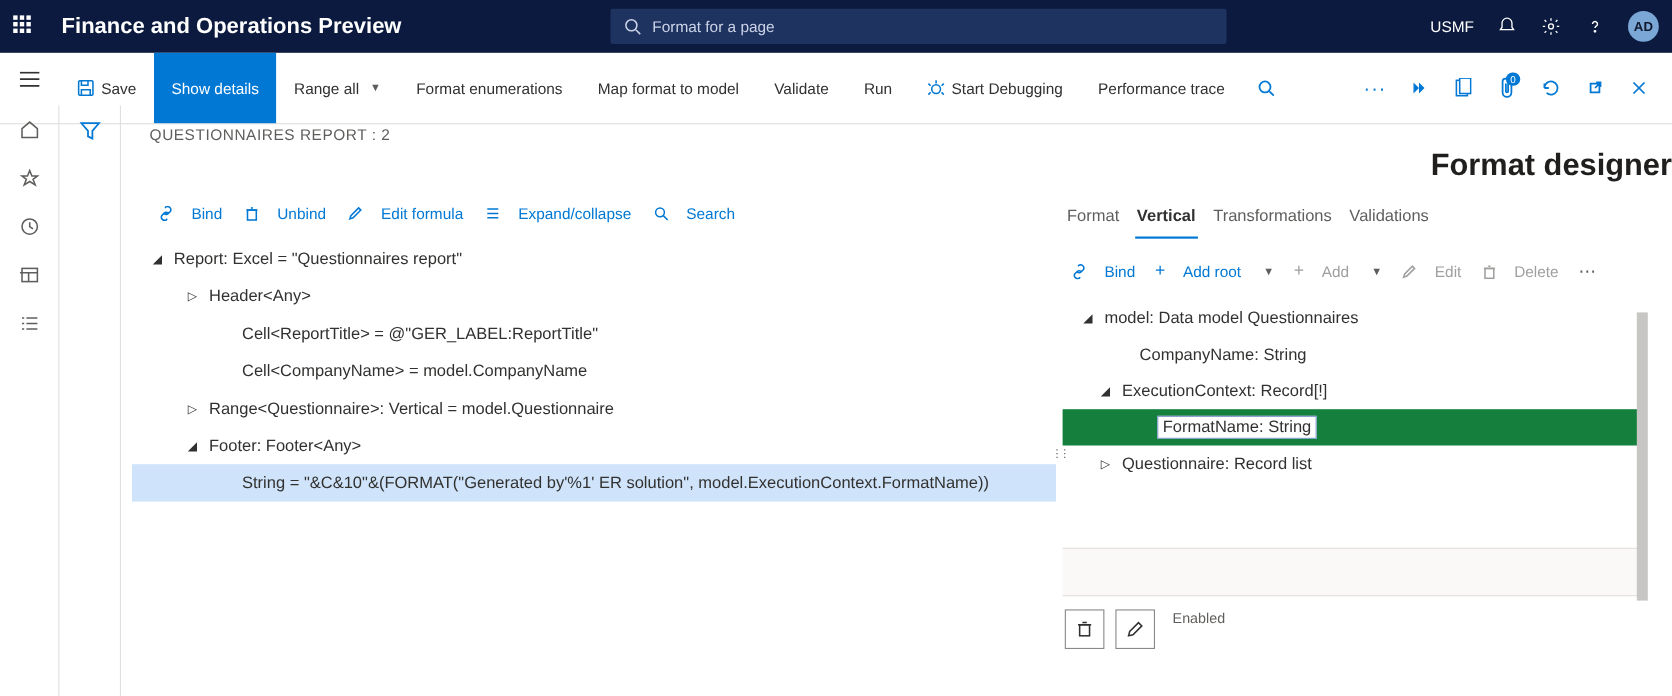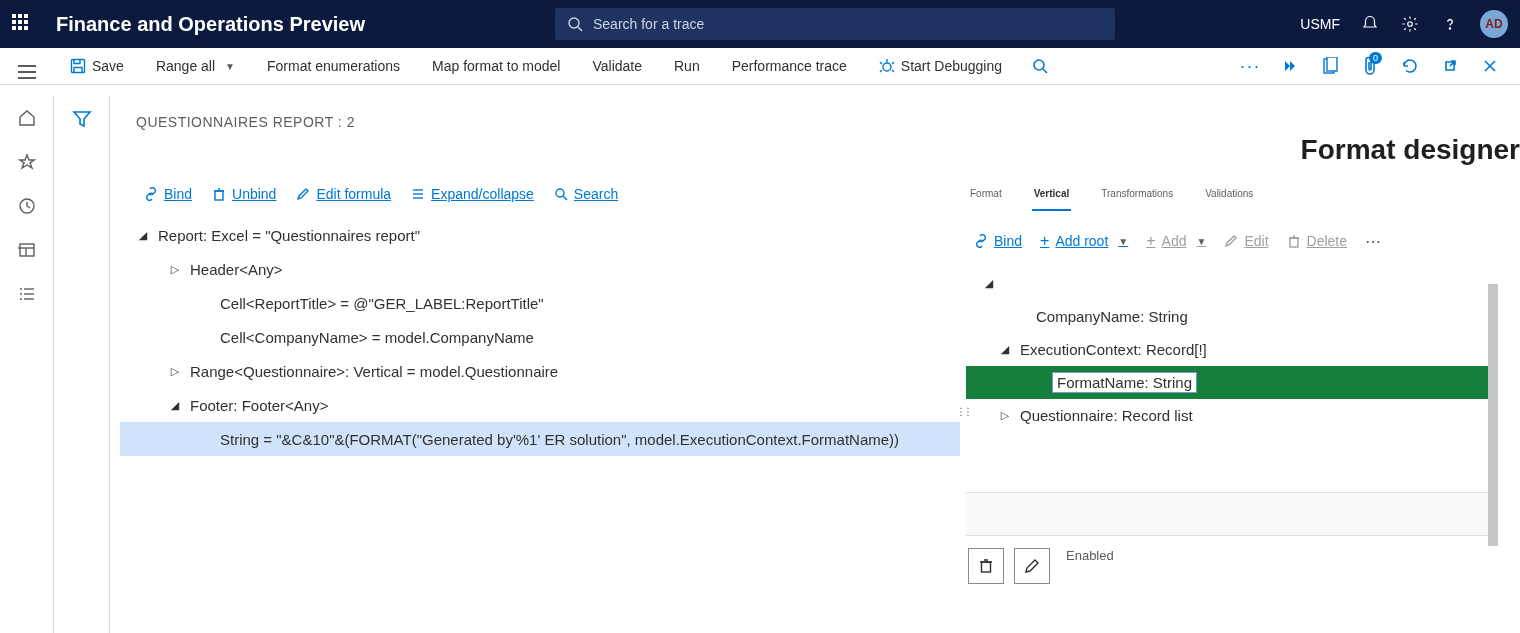--- a/index.html
+++ b/index.html
@@ -7,25 +7,25 @@
   
   
   .topbar { height: 48px; background: #0b1a3e; color: #fff; display: flex; align-items: center; padding: 0 12px; }
   .waffle { width: 20px; height: 20px; display: grid; grid-template-columns: repeat(3,4px); grid-template-rows: repeat(3,4px); gap: 2px; margin-right: 24px; cursor: pointer;}
   .waffle span { background: #fff; width:4px; height:4px; }
   .app-title { font-size: 20px; font-weight: 600; }
   .searchbar { margin-left: 190px; width: 560px; height: 32px; background: #1f3361; border-radius: 2px; display: flex; align-items: center; padding: 0 12px; color: #cbd3e6; cursor: text;}
   .searchbar svg { margin-right: 10px; }
   .top-right { margin-left: auto; display: flex; align-items: center; gap: 20px; }
   .top-right .icon-btn { color: #fff; cursor: pointer; display:flex; align-items:center; justify-content:center; width:20px; height:20px;}
-  .avatar { width: 28px; height: 28px; border-radius: 50%; background: #7ba7d7; color:#7f1d1d; display:flex; align-items:center; justify-content:center; font-size:12px; font-weight:600;}
+  .avatar { width: 28px; height: 28px; border-radius: 50%; background: #7ba7d7; color:#0f172a; display:flex; align-items:center; justify-content:center; font-size:12px; font-weight:600;}
   .usmf { font-size: 14px; }
   
   
-  .actionbar { height: 37px; border-bottom: 1px solid #e1dfdd; display: flex; align-items: stretch; padding-left: 54px; justify-content: center;}
+  .actionbar { height: 65px; border-bottom: 1px solid #e1dfdd; display: flex; align-items: stretch; padding-left: 54px; justify-content: center;}
   .actionbar .left-toggle { position: absolute; left:0; top:48px; width:54px; height:48px; display:flex; align-items:center; justify-content:center; cursor:pointer; color:#323130;}
   .action-btn { display:flex; align-items:center; padding: 0 16px; gap:6px; cursor:pointer; color:#323130; font-size:14px; border:none; background:none;}
   .action-btn.primary { background:#0078d4; color:#fff; }
   .action-btn svg { flex-shrink:0; }
   .action-btn.blue-ic svg { color:#0078d4; }
   .actionbar-right { margin-left:auto; display:flex; align-items:center; padding-right:12px; gap:4px;}
   .actionbar-right .small-btn { width:36px; height:48px; display:flex; align-items:center; justify-content:center; cursor:pointer; color:#0078d4; position:relative;}
   .badge-0 { position:absolute; top:10px; right:6px; background:#0078d4; color:#fff; border-radius:8px; font-size:9px; padding:0 4px; line-height:12px;}
   
   
@@ -41,32 +41,32 @@
   .crumb { font-size:14px; color:#605e5c; letter-spacing:0.5px; margin:18px 0 0 26px;}
   .page-title { font-size:28px; font-weight:600; margin:4px 0 0 26px; color:#201f1e;text-align:right;}
   
   .split { display:flex; flex:1; margin-top:10px; position:relative;}
   .left-pane { flex: 0 0 850px; padding-left:10px; }
   .divider-handle { width:6px; cursor:col-resize; display:flex; align-items:flex-start; justify-content:center; padding-top:230px; color:#605e5c; font-size:10px; letter-spacing:-3px;}
   .right-pane { flex:1; padding-right:30px; position:relative;}
   
   
   .tree-toolbar { display:flex; gap:4px; padding: 6px 0 6px 16px; }
-  .link-btn { display:flex; align-items:center; gap:6px; color:#0078d4; cursor:pointer; padding:4px 8px; font-size:14px; border:none; background:none;text-decoration:underline;}
+  .link-btn { display:flex; align-items:center; gap:16px; color:#0078d4; cursor:pointer; padding:4px 8px; font-size:14px; border:none; background:none;}
   
   
   .tree { margin-top:6px; font-size:15px; }
   .tree-row { display:flex; align-items:center; height:34px; padding-left:16px; white-space:nowrap;}
   .caret { width:14px; display:inline-flex; justify-content:center; color:#323130; margin-right:8px; cursor:pointer; font-size:11px;}
   .tree-row.selected { background:#cfe4fa; }
   .indent-1 { padding-left:48px; }
   .indent-2 { padding-left:78px; }
   
   
-  .tabs { display:flex; gap:28px; padding:6px 0 0 2px; border-bottom:none; font-size:10px;}
+  .tabs { display:flex; gap:12px; padding:6px 0 0 2px; border-bottom:none; font-size:15px;}
   .tab { padding:6px 2px 10px 2px; cursor:pointer; color:#605e5c;}
   .tab.active { color:#323130; font-weight:600; border-bottom:2px solid #0078d4;}
   
   .right-toolbar { display:flex; gap:2px; margin-top:18px; align-items:center;}
   .right-toolbar .link-btn.disabled { color:#a19f9d; cursor:default;}
   
   .right-tree { margin-top:14px; font-size:15px;}
   .right-tree .tree-row { height:33px; }
   .right-tree .tree-row.hl { background:#15803d; }
   .boxed { border:1px solid #7a99c9; padding:1px 4px; background:#fff; }
@@ -96,21 +96,21 @@
       <span></span>
       <span></span>
       <span></span>
   </div>
   <div class="app-title">Finance and Operations Preview</div>
   <div class="searchbar">
     <svg width="16" height="16" viewBox="0 0 16 16" fill="none" stroke="currentColor" stroke-width="1.4">
         <circle cx="7" cy="7" r="5"></circle>
         <line x1="11" y1="11" x2="15" y2="15"></line>
       </svg>
-    <span>Search for a trace</span>
+    <span>Format for a page</span>
   </div>
   <div class="top-right">
     <span class="usmf">USMF</span>
     <span class="icon-btn">
         <svg width="18" height="18" viewBox="0 0 24 24" fill="none" stroke="currentColor" stroke-width="1.6">
           <path d="M6 8a6 6 0 1 1 12 0v5l2 3H4l2-3V8z"></path>
         </svg>
       </span>
     <span class="icon-btn">
         <svg width="18" height="18" viewBox="0 0 24 24" fill="none" stroke="currentColor" stroke-width="1.6">
@@ -136,46 +136,49 @@
         <line x1="0" y1="13" x2="18" y2="13"></line>
       </svg>
   </div>
   <button class="action-btn blue-ic">
     <svg width="16" height="16" viewBox="0 0 16 16" fill="none" stroke="#0078d4" stroke-width="1.4">
         <rect x="1.5" y="1.5" width="13" height="13" rx="1"></rect>
         <path d="M4 1.5v4h6v-4M4 14.5v-5h8v5"></path>
       </svg>
     <span>Save</span>
   </button>
+  <button class="action-btn primary">
+      <span>Show details</span>
+    </button>
   <button class="action-btn">
       <span>Range all</span>
       <span class="chev-down">▼</span>
     </button>
   <button class="action-btn">
       <span>Format enumerations</span>
     </button>
   <button class="action-btn">
       <span>Map format to model</span>
     </button>
   <button class="action-btn">
       <span>Validate</span>
     </button>
   <button class="action-btn">
       <span>Run</span>
-    </button>
-  <button class="action-btn">
-      <span>Performance trace</span>
     </button>
   <button class="action-btn blue-ic">
     <svg width="16" height="16" viewBox="0 0 16 16" fill="none" stroke="#0078d4" stroke-width="1.4">
         <circle cx="8" cy="9" r="4"></circle>
         <path d="M8 1v3M3 6l-2-2M13 6l2-2M3 12l-2 2M13 12l2 2"></path>
       </svg>
     <span>Start Debugging</span>
   </button>
+  <button class="action-btn">
+      <span>Performance trace</span>
+    </button>
   <button class="action-btn blue-ic" style="padding:0 14px;">
     <svg width="16" height="16" viewBox="0 0 16 16" fill="none" stroke="#0078d4" stroke-width="1.6">
         <circle cx="7" cy="7" r="5"></circle>
         <line x1="11" y1="11" x2="15" y2="15"></line>
       </svg>
   </button>
   <div class="actionbar-right">
     <div class="small-btn" style="color:#0078d4; font-size:18px; letter-spacing:1px;">···</div>
     <div class="small-btn">
         <svg width="18" height="18" viewBox="0 0 18 18" fill="#0078d4">
@@ -372,20 +375,21 @@
               <path d="M2 4h10M6 2h2"></path>
             </svg>
             <span>Delete</span>
           </button>
         <span class="ellipsis-vert">⋯</span>
       </div>
 
       <div class="right-tree">
         <div class="tree-row">
             <span class="caret">◢</span>
+            <span>model: Data model Questionnaires</span>
           </div>
         <div class="tree-row indent-1">
             <span class="caret"></span>
             <span>CompanyName: String</span>
           </div>
         <div class="tree-row" style="padding-left:32px;">
             <span class="caret">◢</span>
             <span>ExecutionContext: Record[!]</span>
           </div>
         <div class="tree-row hl indent-1" style="padding-left:64px;">

